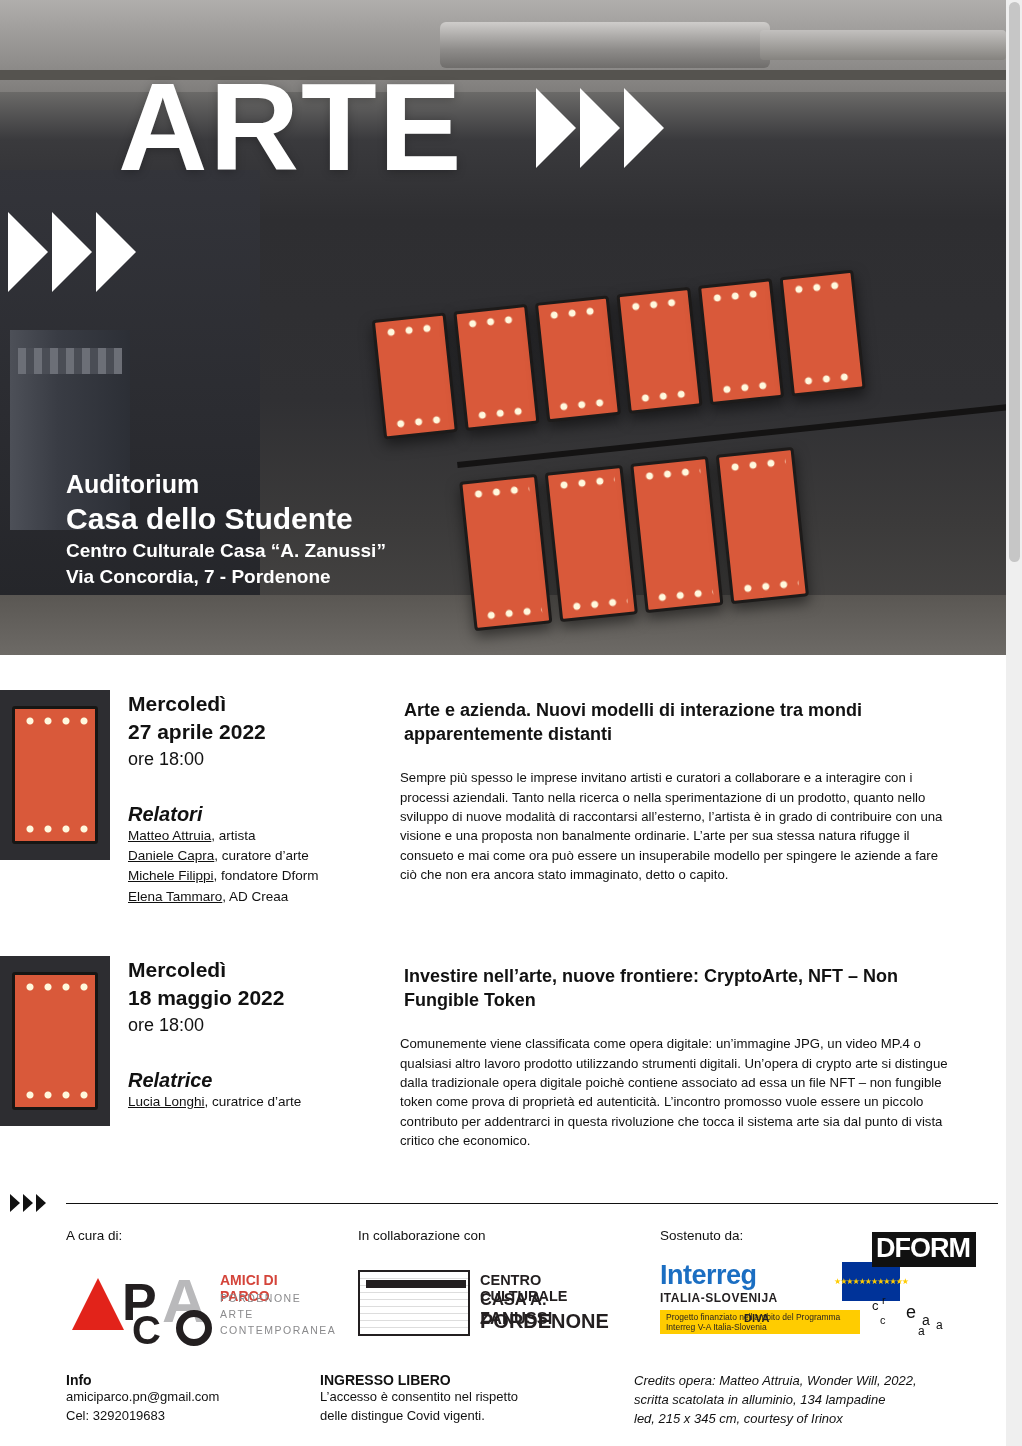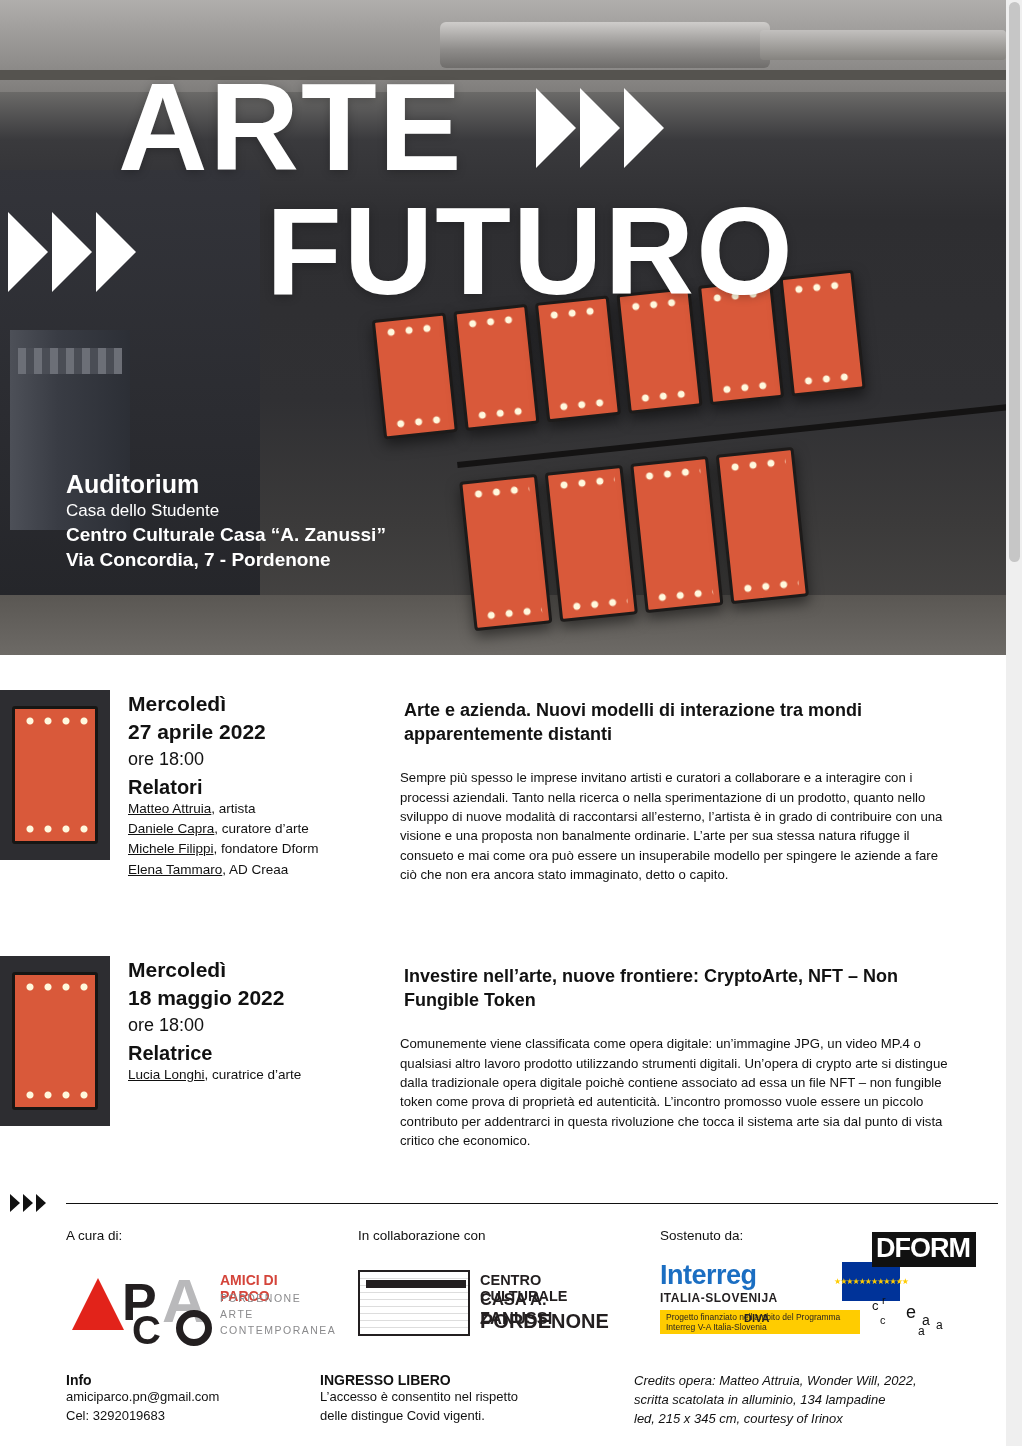--- a/index.html
+++ b/index.html
@@ -114,21 +114,21 @@
     border-left: 40px solid #fff;
   }
   .chev-top { left:536px; top:88px; }
   .chev-left { left:8px; top:212px; }
   .chev-left span { border-left-color:#fff; }
 
   .venue {
     position:absolute; left:66px; top:468px; color:#fff;
   }
   .venue .l1 { font-size:25px; font-weight:700; line-height:1.28; }
-  .venue .l2 { font-size:17px; font-weight:400; line-height:1.28; }
+  .venue .l2 { font-size:30px; font-weight:700; line-height:1.28; }
   .venue .l3 { font-size:19px; font-weight:700; line-height:1.35; }
   .venue .l4 { font-size:19px; font-weight:700; line-height:1.35; }
 
   
   .sessions { position:relative; }
   .session { position:relative; height:243px; }
   .thumb {
     position:absolute; left:0; width:110px; height:170px;
     background:#2d2d31; overflow:hidden;
   }
@@ -140,21 +140,21 @@
     content:""; position:absolute; left:6px; right:6px; height:8px;
     background: radial-gradient(circle, #fff8dd 0 3px, rgba(255,248,221,0) 4px) repeat-x;
     background-size: 18px 8px;
   }
   .thumb .l::before{ top:8px; } .thumb .l::after{ bottom:8px; }
 
   .when { position:absolute; left:128px; top:0; width:250px; }
   .when .d1 { font-size:21px; font-weight:700; line-height:1.35; }
   .when .d2 { font-size:21px; font-weight:700; line-height:1.35; }
   .when .d3 { font-size:18px; font-weight:400; line-height:1.4; }
-  .speakers-title { font-size:20px; font-weight:700; margin-top:4px; }
+  .speakers-title { font-size:20px; font-weight:700; margin-top:31px;font-style:italic; }
   .speaker { font-size:13.5px; line-height:1.5; }
   .speaker u { text-decoration: underline; }
 
   .talk { position:absolute; left:396px; top:0; width:560px; }
   .talk h2 { margin:8px; font-size:18px; line-height:1.34; font-weight:700; }
   .talk p { margin:22px 0 0 4px; font-size:13.2px; line-height:1.47; text-align:left; }
 
   
   .divider-wrap { position:absolute; left:0; top:1196px; width:1006px; height:20px; }
   .divider-wrap .chevs { position:absolute; left:10px; top:-2px; display:flex; gap:3px; }
@@ -259,21 +259,20 @@
       <div class="chev chev-top">
         <span></span>
           <span></span>
           <span></span>
       </div>
       <div class="chev chev-left">
         <span></span>
           <span></span>
           <span></span>
       </div>
-      <div class="word word-futuro">FUTURO</div>
     </div>
 
     <div class="venue">
       <div class="l1">Auditorium</div>
       <div class="l2">Casa dello Studente</div>
       <div class="l3">Centro Culturale Casa “A. Zanussi”</div>
       <div class="l4">Via Concordia, 7 - Pordenone</div>
     </div>
   </div>
 

